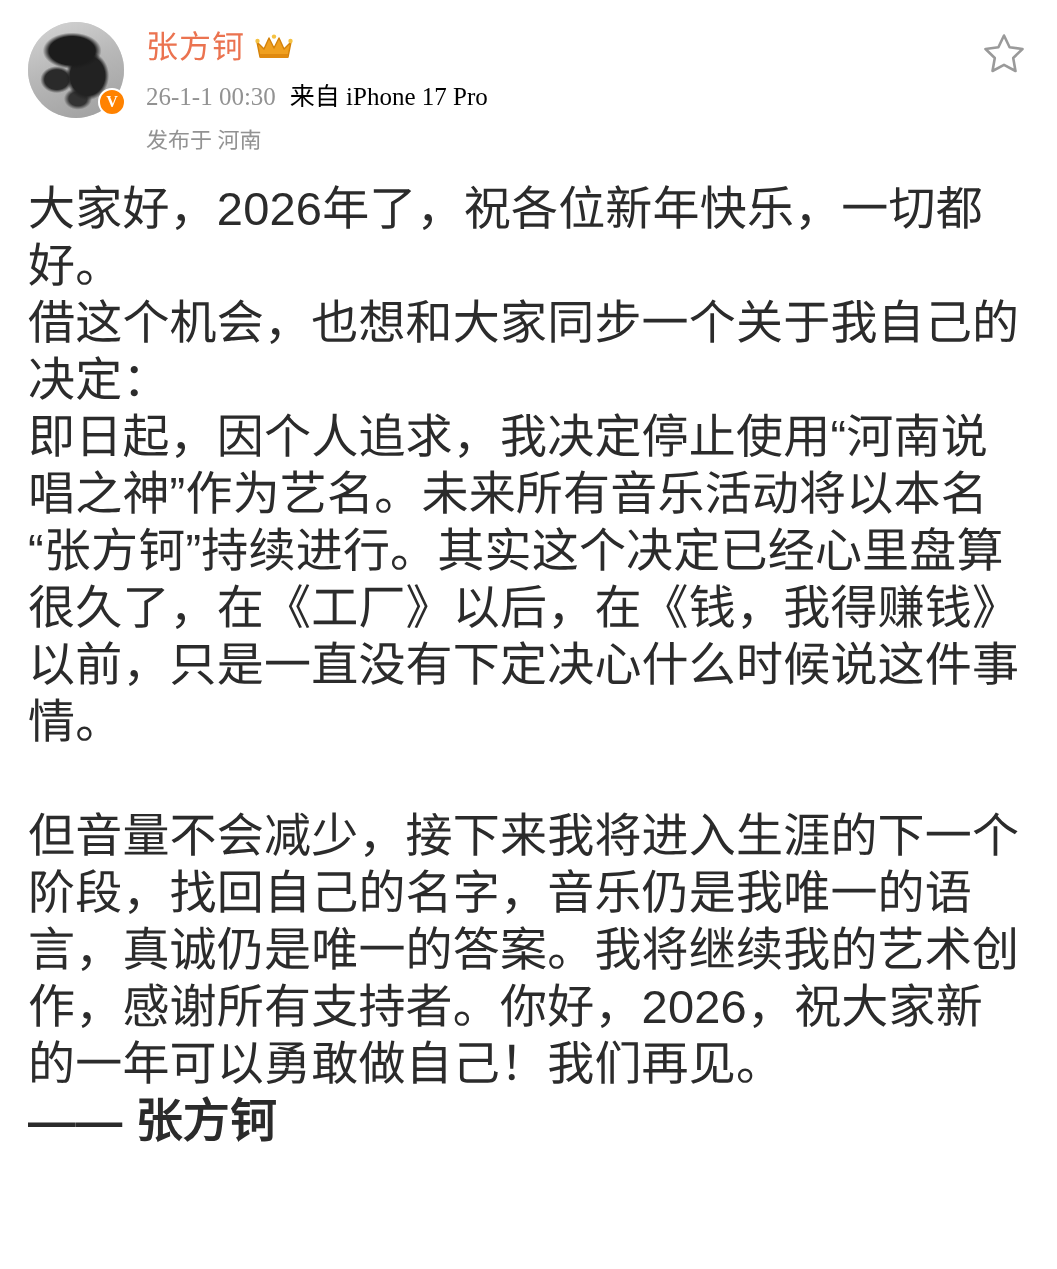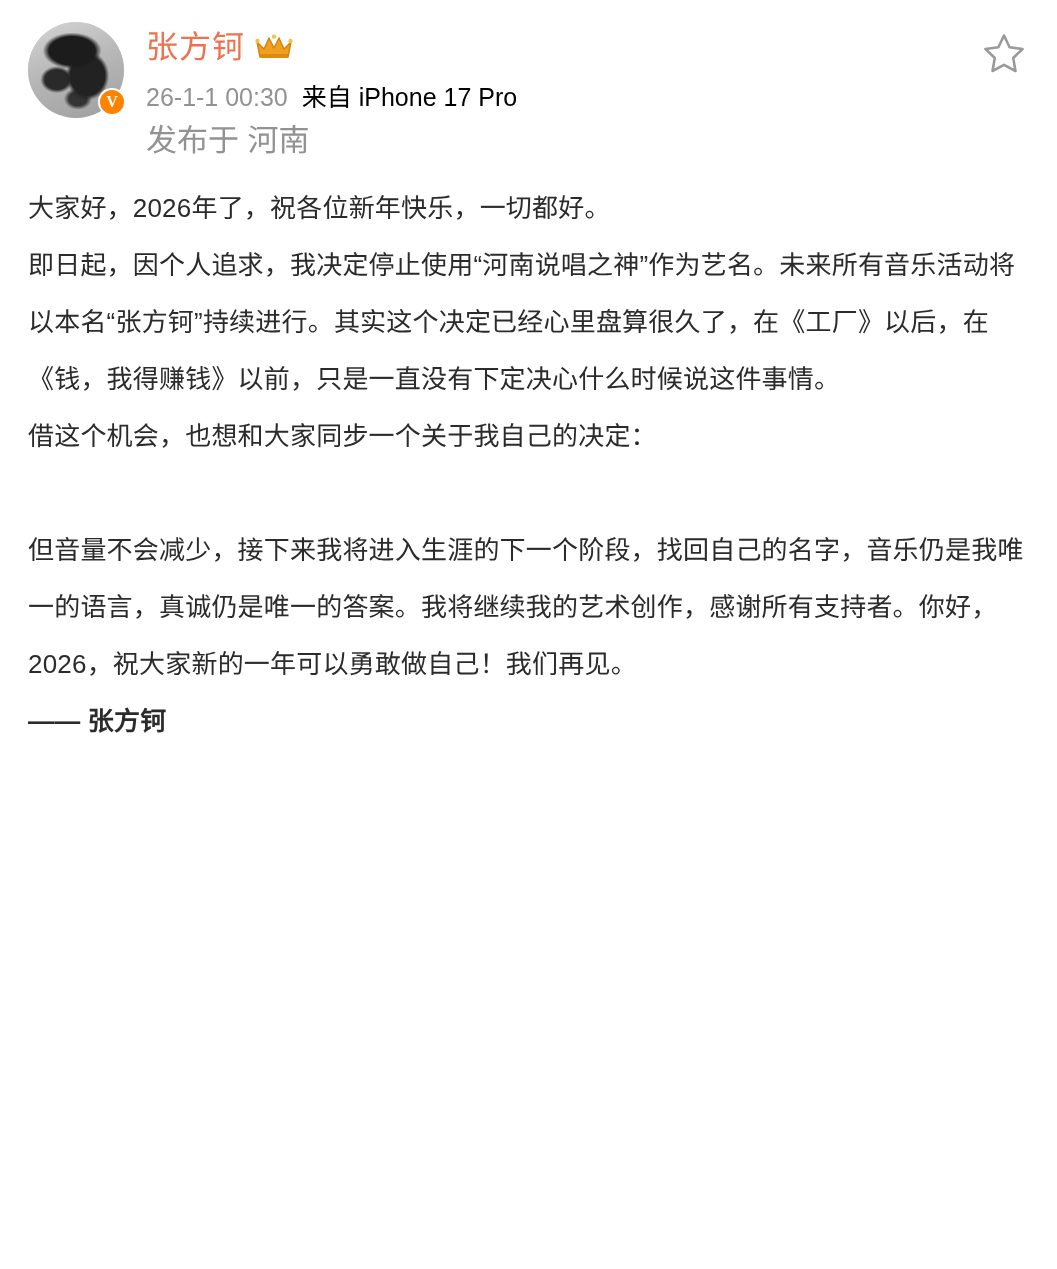--- a/index.html
+++ b/index.html
@@ -64,20 +64,21 @@
     font-size: 16px;
     line-height: 24px;
     text-align: center;
     font-weight: bold;
     font-family: "Liberation Serif", serif;
   }
   .meta {
     flex: 1 1 auto;
     min-width: 0;
     padding-top: 4px;
+    font-family: Liberation Serif, serif;
   }
   .name-row {
     display: flex;
     align-items: center;
     gap: 10px;
   }
   .username {
     font-size: 32px;
     line-height: 42px;
     color: #eb7350;
@@ -98,36 +99,36 @@
     color: #929292;
     display: flex;
     align-items: center;
     flex-wrap: wrap;
     gap: 14px;
   }
   .sub-row .time { color: #929292; }
   .sub-row .source { color: #000000; }
   .region-row {
     margin-top: 10px;
-    font-size: 31px;
+    font-size: 22px;
     line-height: 34px;
     color: #929292;
   }
   .star-button {
     position: absolute;
     right: 2px;
     top: 8px;
     width: 46px;
     height: 46px;
     cursor: pointer;
   }
   .star-button svg { display: block; }
   .content {
     margin-top: 22px;
-    font-size: 26px;
+    font-size: 47px;
     line-height: 57px;
     color: #2b2b2b;
     letter-spacing: 0.2px;
     word-break: break-word;
   }
   .content p {
     margin: 0;
   }
   .content .gap {
     height: 57px;
@@ -173,20 +174,20 @@
 
     <div class="star-button">
       <svg width="46" height="46" viewBox="0 0 46 46" xmlns="http://www.w3.org/2000/svg">
         <path d="M23 5.5 L28.6 17.2 L41.5 19 L32.2 28 L34.5 41 L23 34.9 L11.5 41 L13.8 28 L4.5 19 L17.4 17.2 Z" fill="none" stroke="#9a9a9a" stroke-width="2.6" stroke-linejoin="round"></path>
       </svg>
     </div>
   </div>
 
   <div class="content">
     <p>大家好，2026年了，祝各位新年快乐，一切都好。</p>
+    <p>借这个机会，也想和大家同步一个关于我自己的决定：</p>
     <p>即日起，因个人追求，我决定停止使用“河南说唱之神”作为艺名。未来所有音乐活动将以本名“张方钶”持续进行。其实这个决定已经心里盘算很久了，在《工厂》以后，在《钱，我得赚钱》以前，只是一直没有下定决心什么时候说这件事情。</p>
-    <p>借这个机会，也想和大家同步一个关于我自己的决定：</p>
     <div class="gap"></div>
     <p>但音量不会减少，接下来我将进入生涯的下一个阶段，找回自己的名字，音乐仍是我唯一的语言，真诚仍是唯一的答案。我将继续我的艺术创作，感谢所有支持者。你好，2026，祝大家新的一年可以勇敢做自己！我们再见。</p>
     <p class="signature">—— 张方钶</p>
   </div>
 
 </div>
 
 </body></html>

